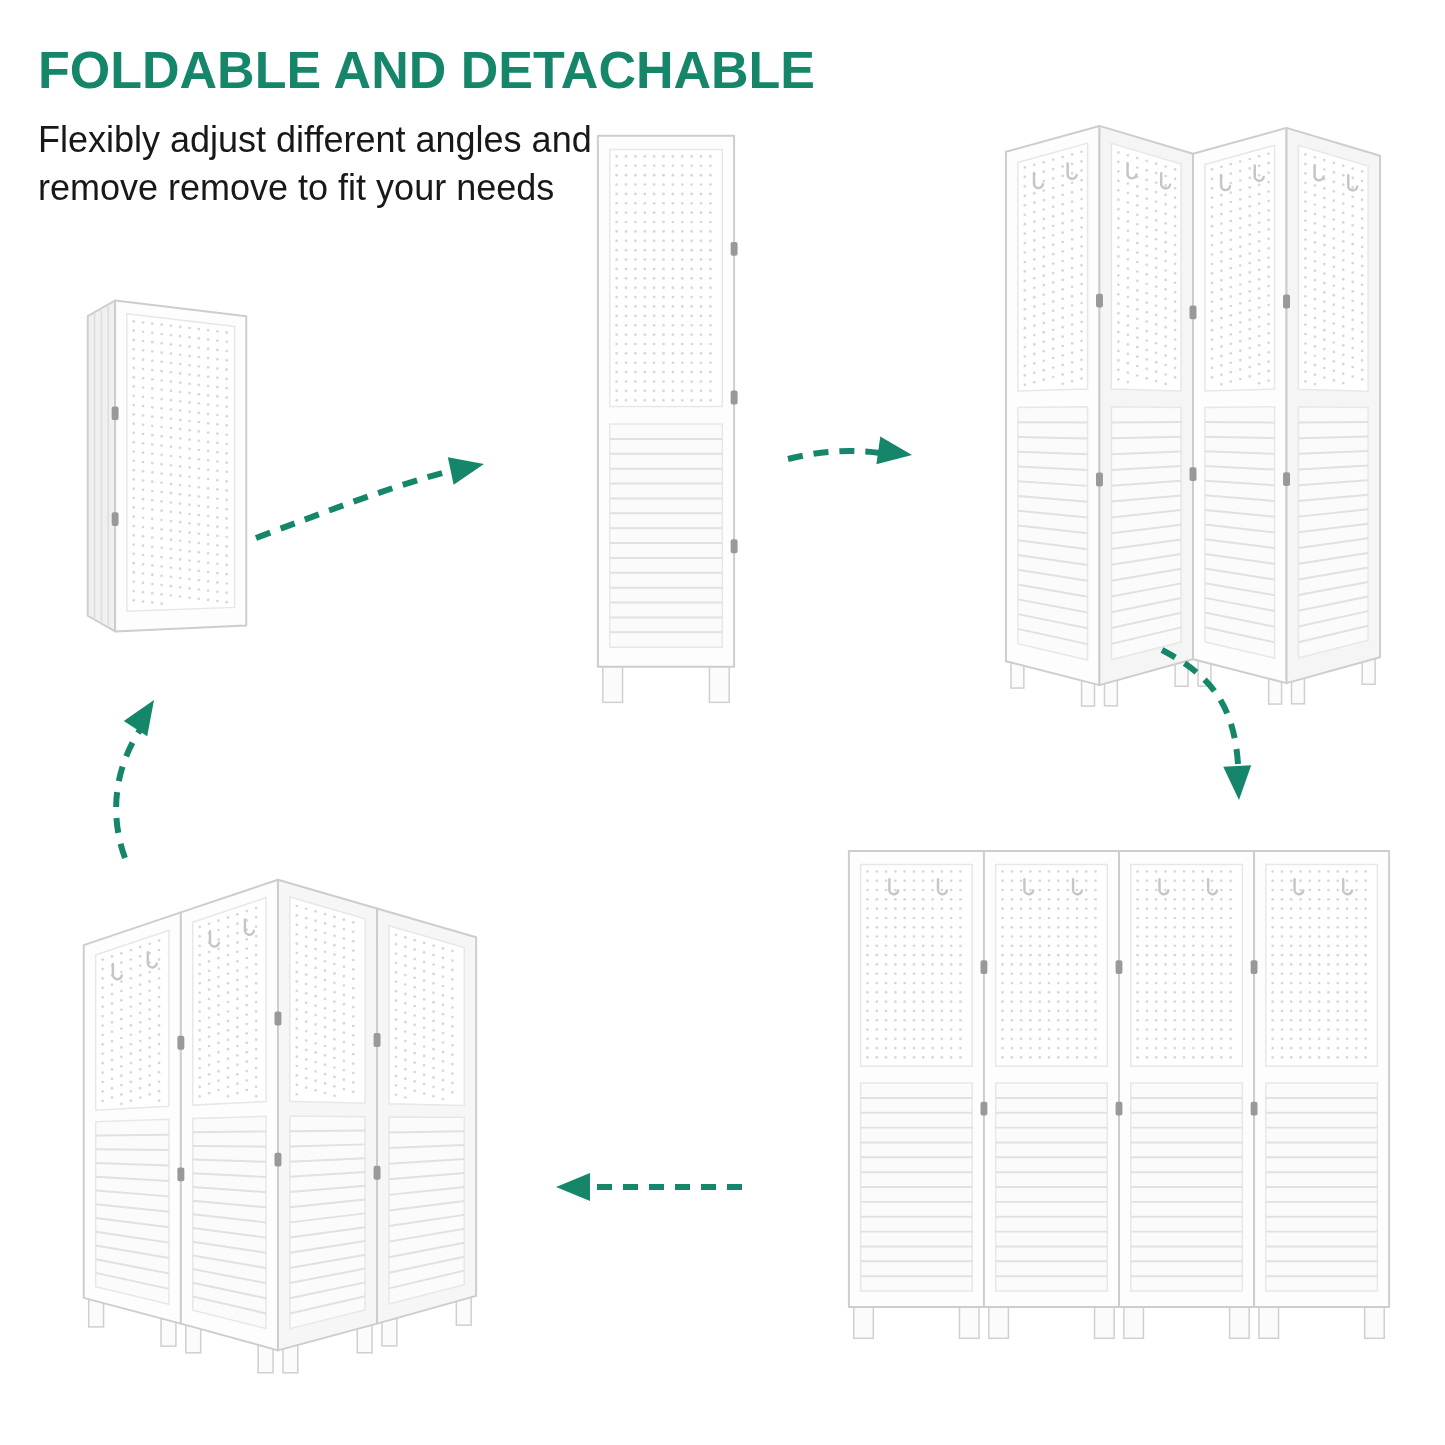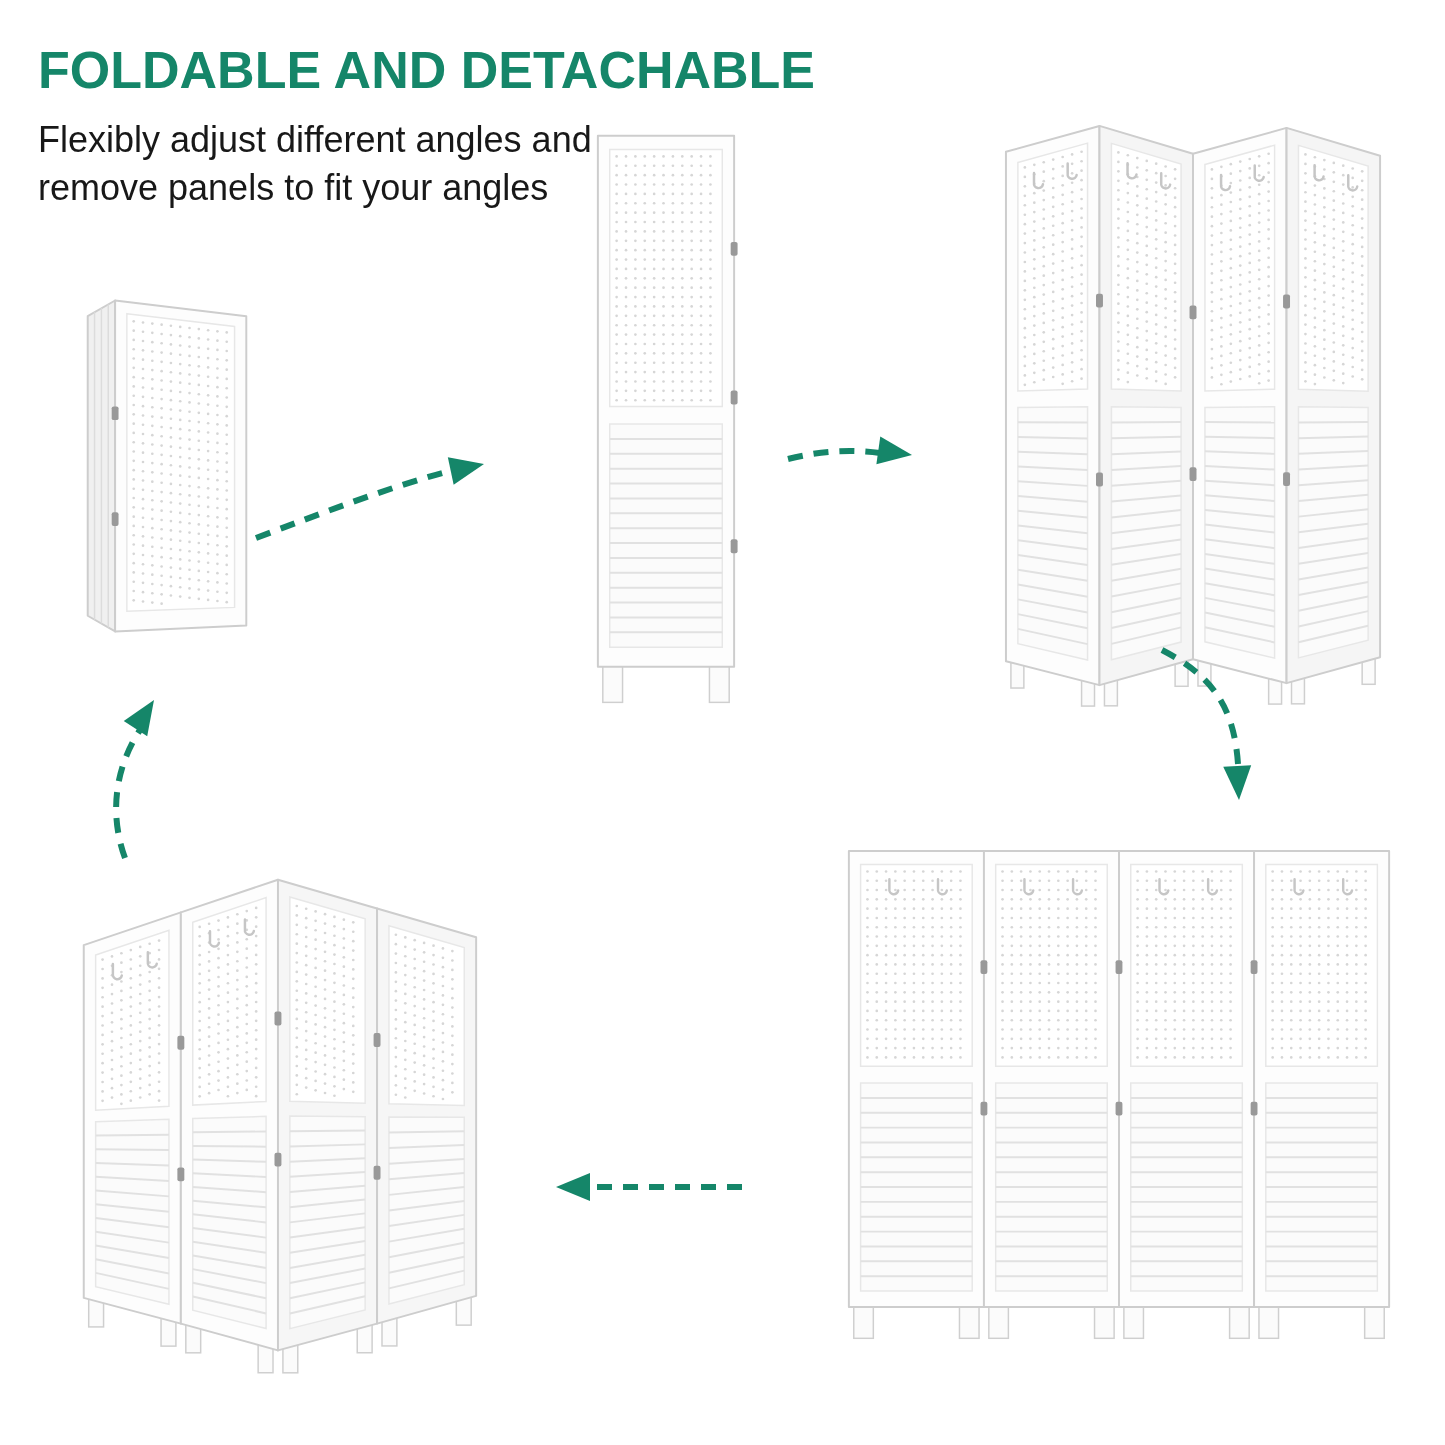--- a/index.html
+++ b/index.html
@@ -18,21 +18,21 @@
 </style>
 </head>
 <body>
 
 <div class="canvas">
 
   <header class="header">
     <h1 class="title">FOLDABLE AND DETACHABLE</h1>
     <p class="subtitle">
       <span>Flexibly adjust different angles and</span><br>
-      <span>remove panels to fit your angles</span>
+      <span>remove remove to fit your needs</span>
     </p>
   </header>
 
   <figure class="fig" style="left:74px; top:284px; width:186px; height:360px;">
     <svg id="fig-stack" viewBox="0 0 190 362">
         <polygon points="14,30 42,14 42,352 14,336" fill="#f0f0f0" stroke="#cdcdcd" stroke-width="2" stroke-linejoin="round"></polygon>
         <line x1="21" y1="26" x2="21" y2="340" stroke="#dcdcdc" stroke-width="1.5"></line>
         <line x1="28" y1="22" x2="28" y2="344" stroke="#dcdcdc" stroke-width="1.5"></line>
         <line x1="35" y1="18" x2="35" y2="348" stroke="#dcdcdc" stroke-width="1.5"></line>
         <polygon points="42,14 176,30 176,346 42,352" fill="#fdfdfd" stroke="#cdcdcd" stroke-width="2" stroke-linejoin="round"></polygon>

